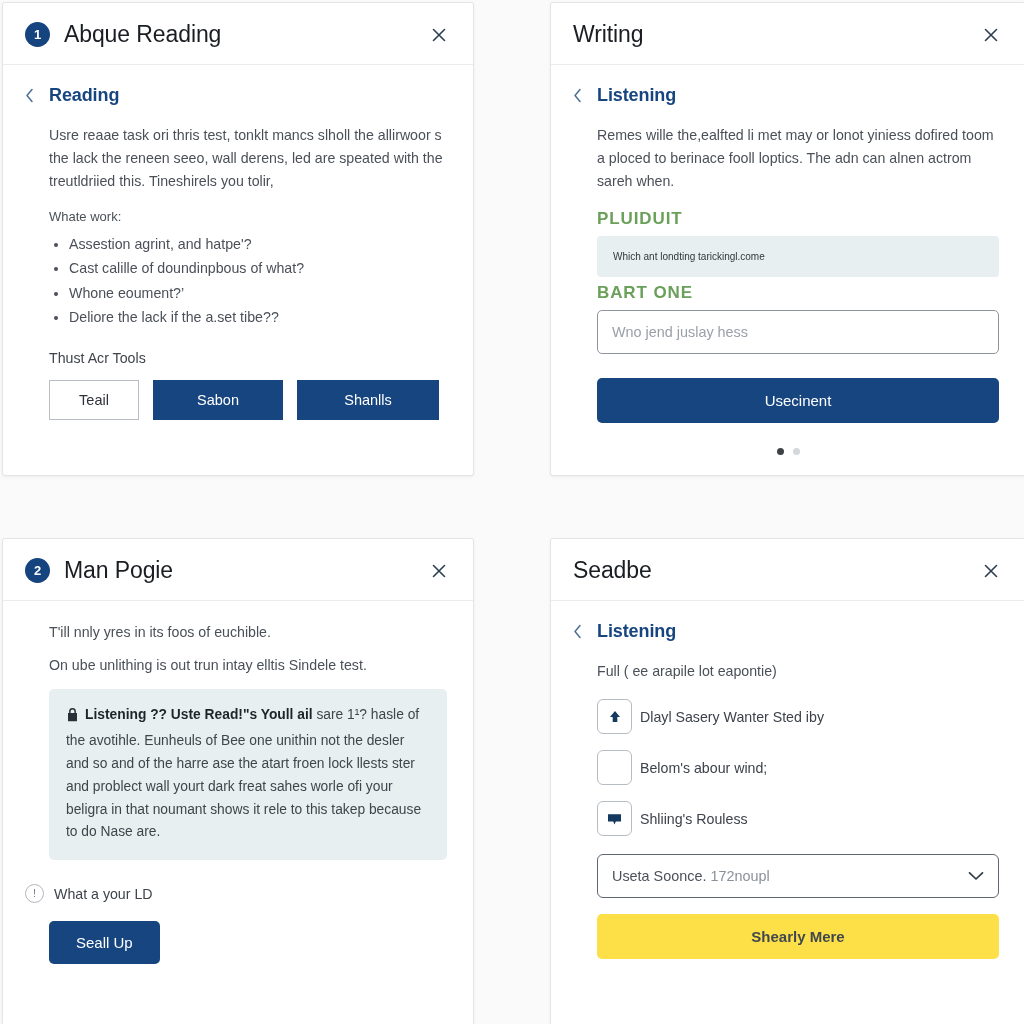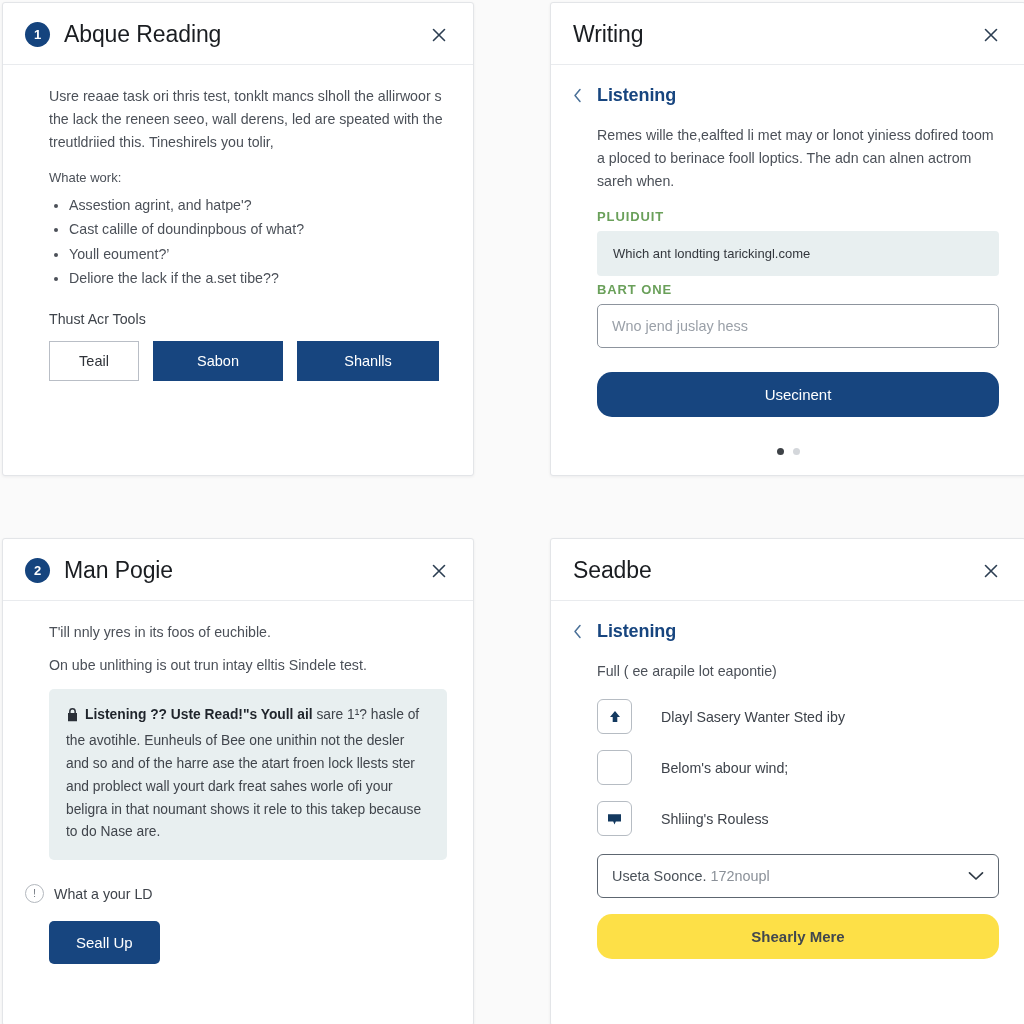--- a/index.html
+++ b/index.html
@@ -181,50 +181,50 @@
     background: #17457f;
     color: #ffffff;
     min-width: 130px;
   }
   .btn-primary.wide { min-width: 142px; }
   .btn-block {
     display: block;
     width: 100%;
     padding: 13px 10px;
     font-size: 15px;
-    border-radius: 15px;
+    border-radius: 5px;
   }
   .btn-disabled {
     background: #fde047;
     color: #41474e;
     font-weight: bold;
   }
   .btn-small-primary {
     background: #17457f;
     color: #ffffff;
     padding: 12px 26px;
     font-size: 15px;
     border-radius: 5px;
   }
 
   
   .field-label {
-    font-size: 13px;
+    font-size: 17px;
     font-weight: bold;
     letter-spacing: 0.9px;
     color: #6aa05a;
     margin: 4px 0 7px 0;
     text-transform: uppercase;
   }
 
   .readonly-box {
     background: #e8eff0;
     border-radius: 4px;
     padding: 15px 16px;
-    font-size: 13px;
+    font-size: 10px;
     color: #33373d;
     margin-bottom: 6px;
   }
 
   .text-input {
     border: 1px solid #8d949d;
     border-radius: 5px;
     background: #ffffff;
     padding: 13px 14px;
     font-size: 14.4px;
@@ -294,21 +294,21 @@
   
   .opt-list {
     margin: 16px 0 18px 0;
     display: flex;
     flex-direction: column;
     gap: 16px;
   }
   .opt-row {
     display: flex;
     align-items: center;
-    gap: 29px;
+    gap: 8px;
     cursor: pointer;
   }
   .opt-icon {
     width: 33px;
     height: 33px;
     flex: 0 0 33px;
     border: 1px solid #b6bcc3;
     border-radius: 6px;
     background: #ffffff;
     display: flex;
@@ -356,27 +356,35 @@
     <div class="card-header">
       <div class="step-badge">1</div>
       <div class="card-title">Abque Reading</div>
       <div class="close-icon">
         <svg width="18" height="18" viewBox="0 0 18 18" fill="none" stroke="currentColor" stroke-width="1.6" stroke-linecap="round">
             <path d="M3.5 3.5 L14.5 14.5 M14.5 3.5 L3.5 14.5"></path>
           </svg>
       </div>
     </div>
     <div class="card-body">
+      <div class="section-head">
+        <div class="back-chevron">
+          <svg width="9" height="15" viewBox="0 0 9 15" fill="none" stroke="currentColor" stroke-width="1.5" stroke-linecap="round" stroke-linejoin="round">
+              <path d="M7 1.5 L2 7.5 L7 13.5"></path>
+            </svg>
+        </div>
+        <div class="section-title">Reading</div>
+      </div>
       <div class="inner">
         <p class="body-text">Usre reaae task ori thris test, tonklt mancs slholl the allirwoor s the lack the reneen seeo, wall derens, led are speated with the treutldriied this.  Tineshirels you tolir,</p>
         <p class="list-label">Whate work:</p>
         <ul class="q-list">
           <li>Assestion agrint, and hatpe'?</li>
           <li>Cast calille of doundinpbous of what?</li>
-          <li>Youll eoument?’</li>
+          <li>Whone eoument?’</li>
           <li>Deliore the lack if the a.set tibe??</li>
         </ul>
         <p class="tools-label">Thust Acr Tools</p>
         <div class="btn-row">
           <div class="btn btn-outline">Teail</div>
           <div class="btn btn-primary">Sabon</div>
           <div class="btn btn-primary wide">Shanlls</div>
         </div>
       </div>
     </div>

